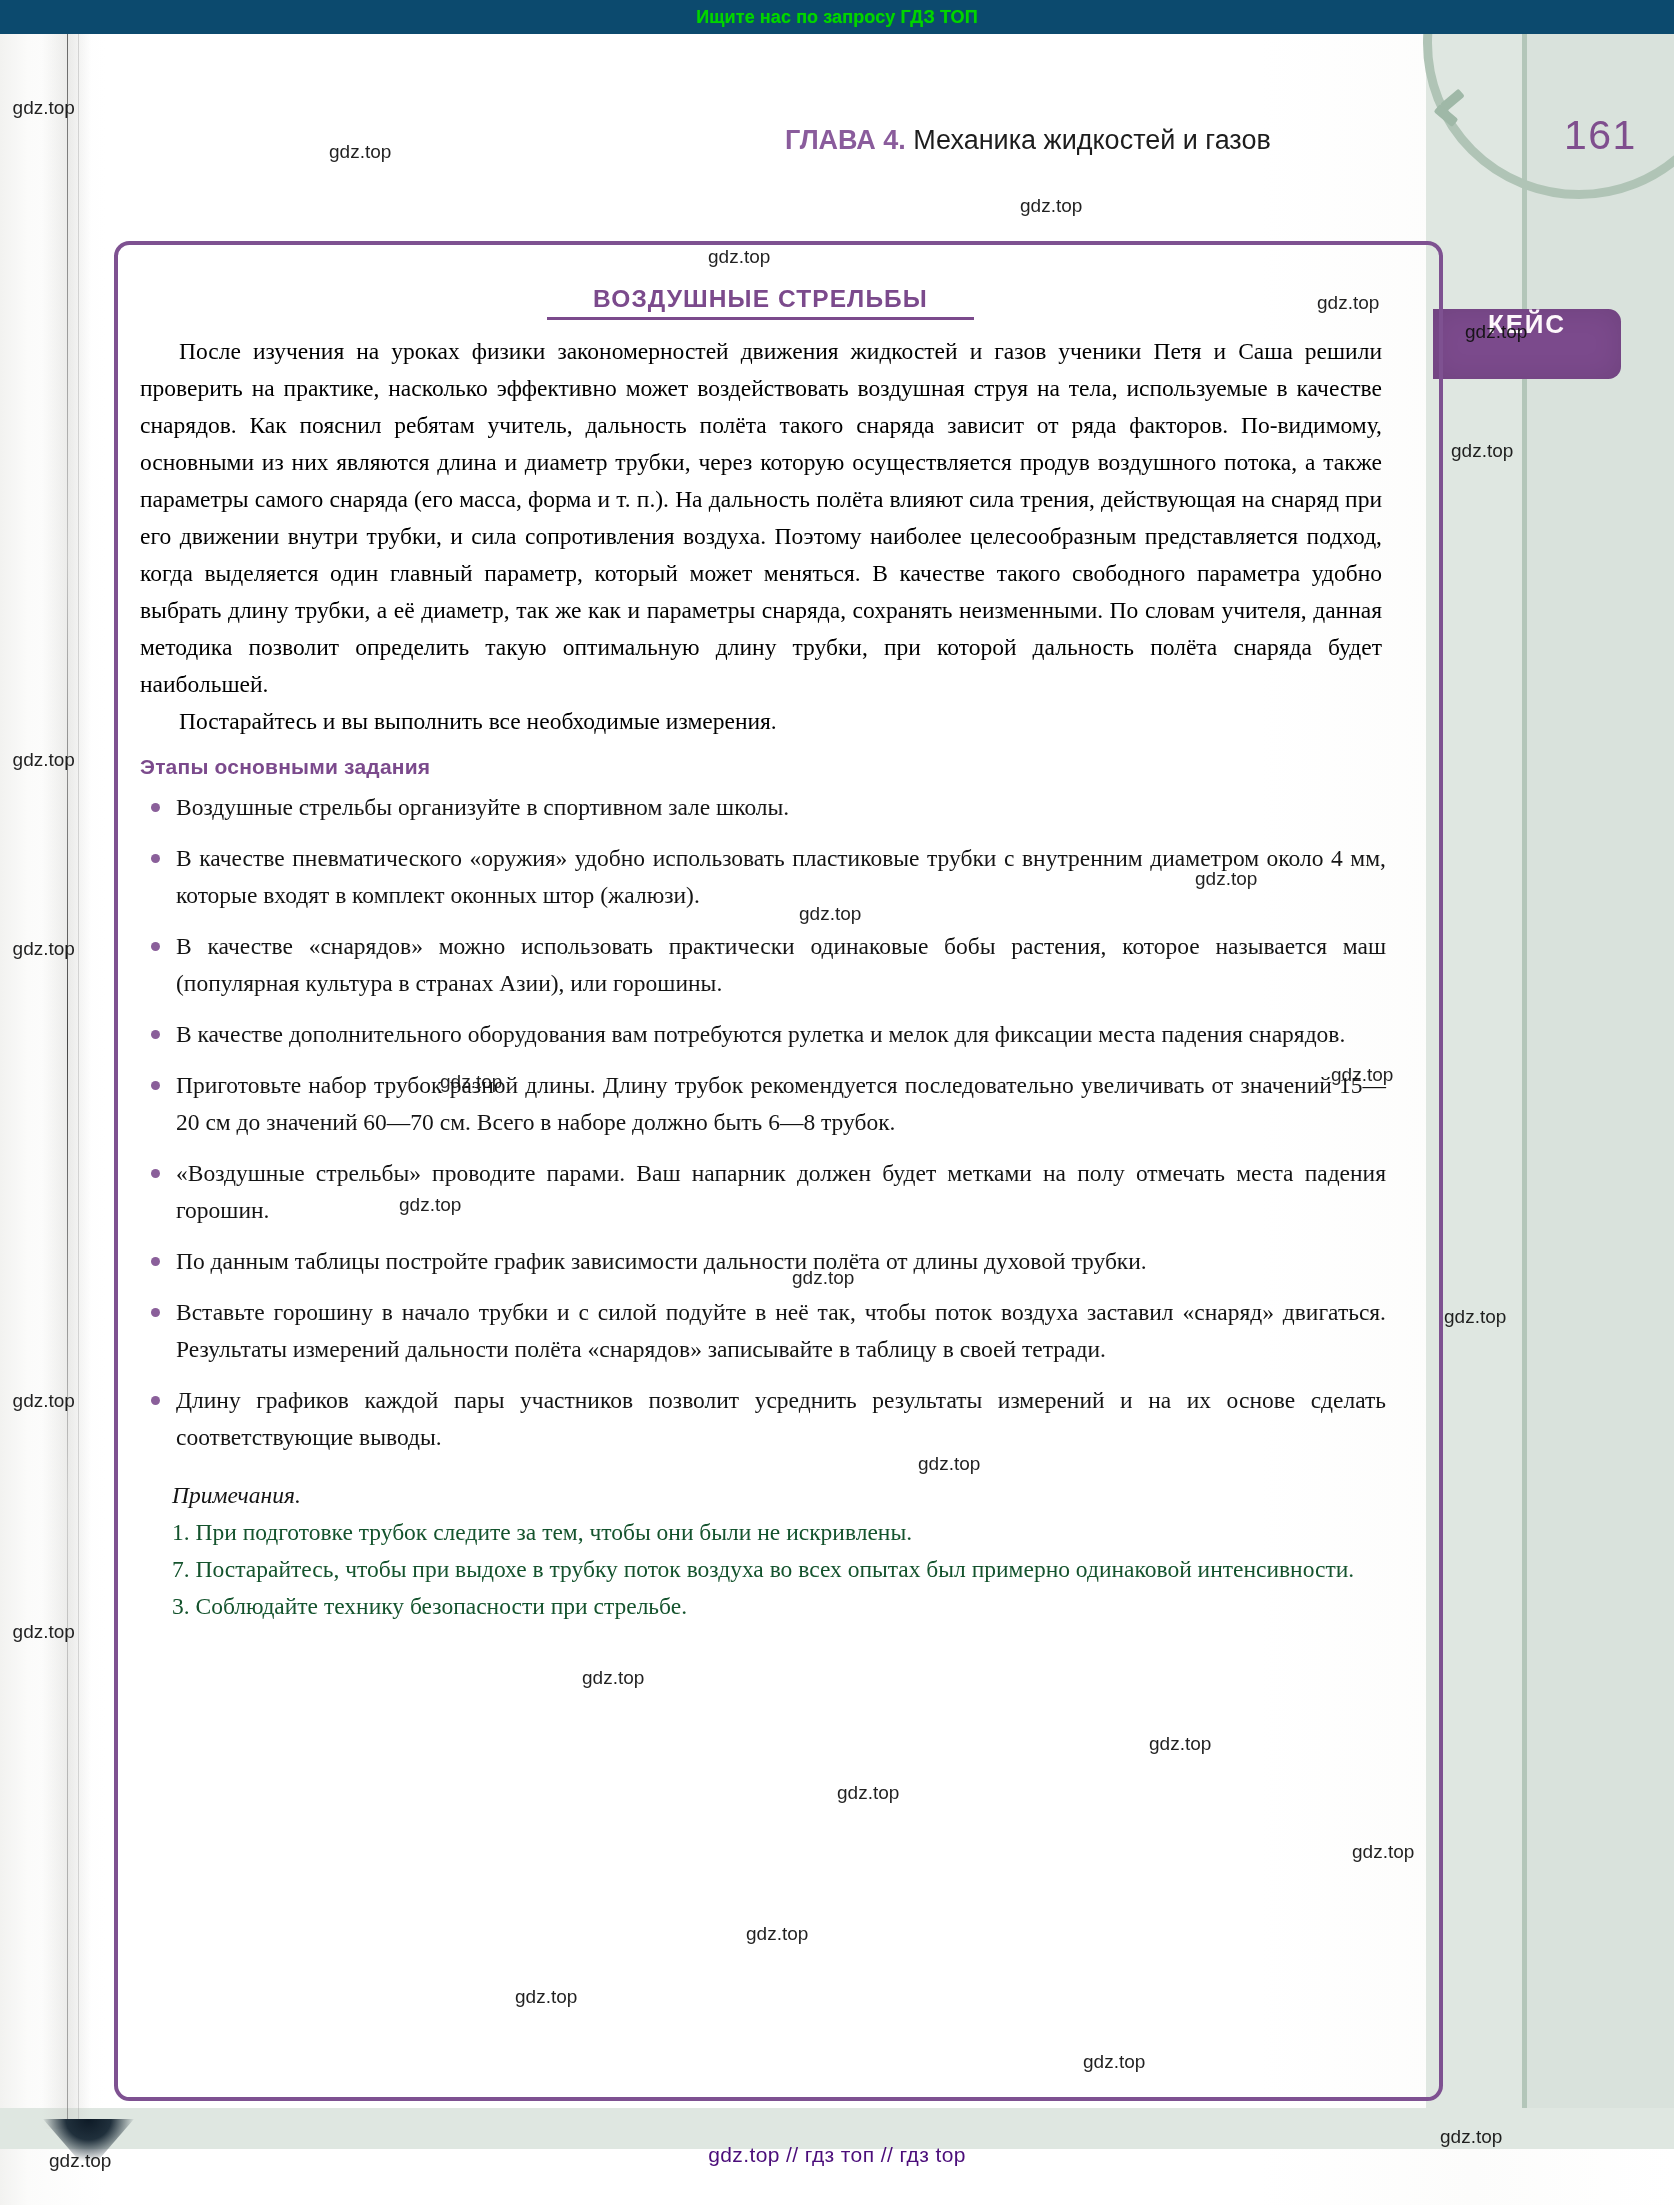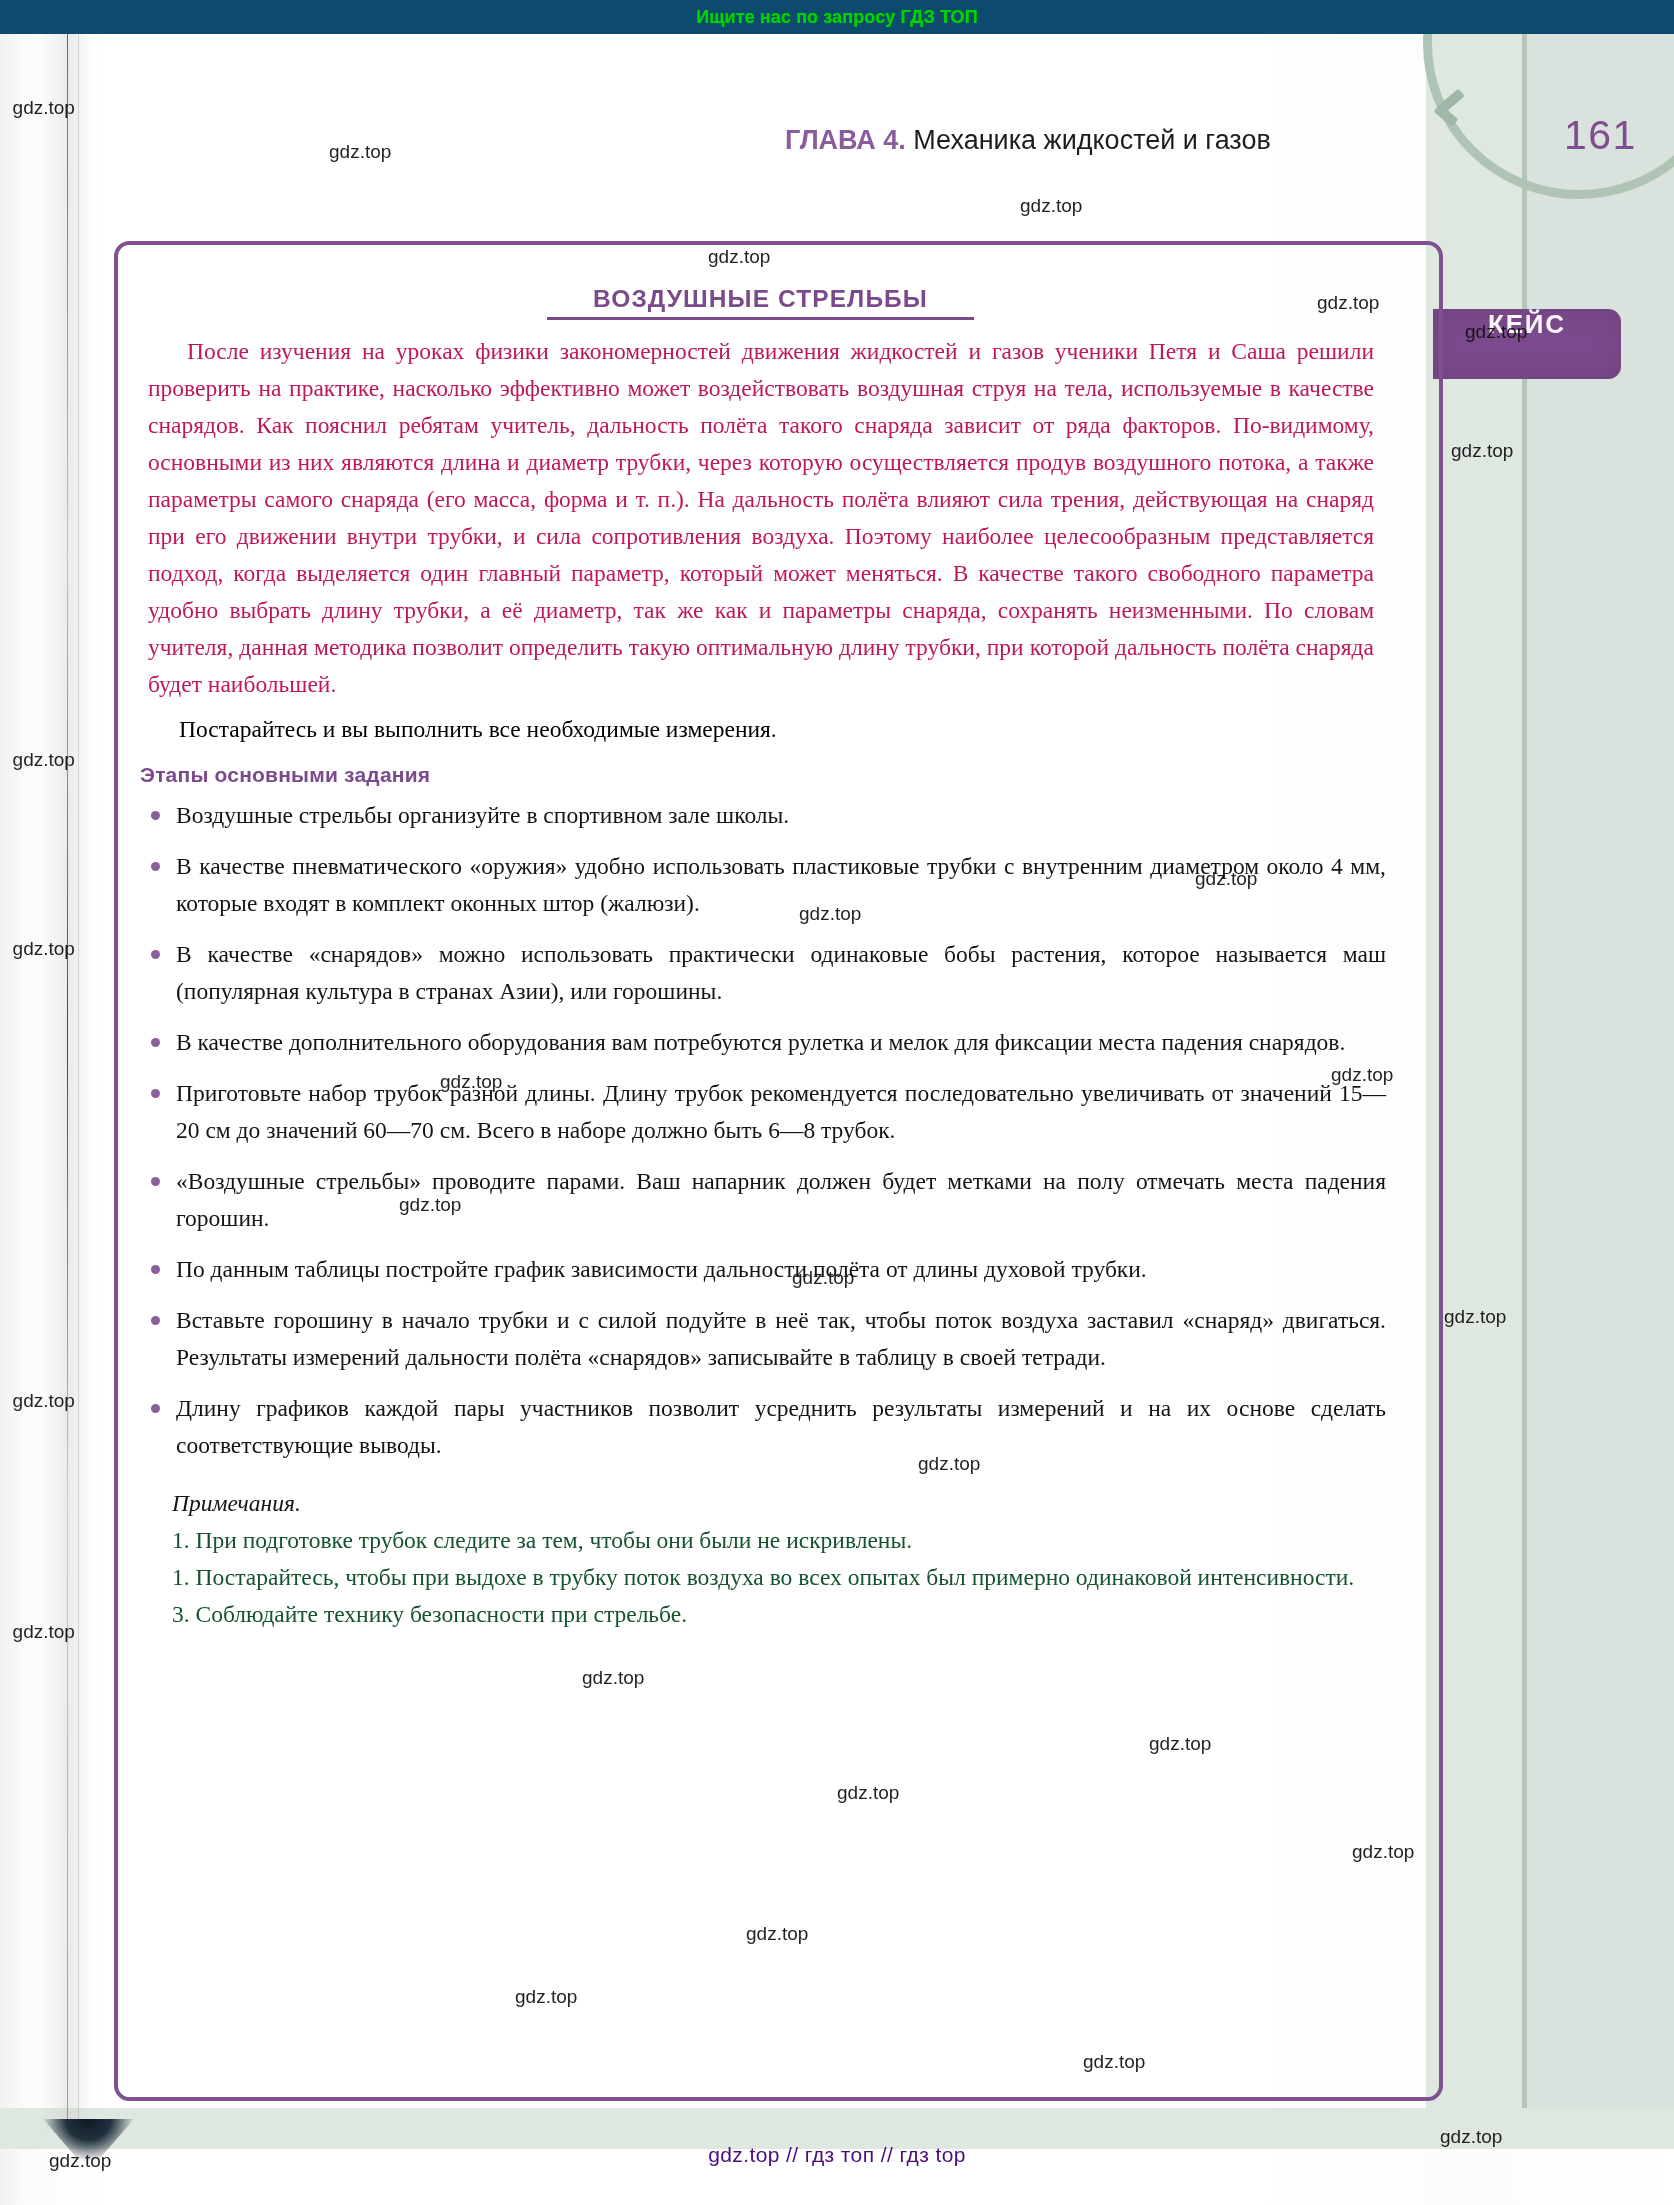--- a/index.html
+++ b/index.html
@@ -156,26 +156,26 @@
     margin-right:auto;margin-left:auto;
     position:relative;left:-20.3px;
   }
 
   
   .body-col{
     margin:12.6px 0 0 0;
     width:1242px;
   }
   p.intro{
-    margin:8px;
+    margin:0;
     text-align:justify;
     text-indent:39px;
     font-size:23.5px;
     line-height:37px;
-    color:#be185d;
+    color:#000000;
     font-family:"Liberation Serif", serif;
     hyphens:manual;
   }
   p.intro2{
     margin:0;
     text-align:left;
     text-indent:39px;
     font-size:23.5px;
     line-height:37px;
     color:#000000;
@@ -305,21 +305,21 @@
         <li><span class="dot"></span><span>Приготовьте набор трубок разной длины. Длину трубок рекомендуется последовательно увеличивать от значений 15—20 см до значений 60—70 см. Всего в наборе должно быть 6—8 трубок.</span></li>
         <li><span class="dot"></span><span>«Воздушные стрельбы» проводите парами. Ваш напарник должен будет метками на полу отмечать места падения горошин.</span></li>
         <li><span class="dot"></span><span>По данным таблицы постройте график зависимости дальности полёта от длины духовой трубки.</span></li>
         <li><span class="dot"></span><span>Вставьте горошину в начало трубки и с силой подуйте в неё так, чтобы поток воздуха заставил «снаряд» двигаться. Результаты измерений дальности полёта «снарядов» записывайте в таблицу в своей тетради.</span></li>
         <li><span class="dot"></span><span>Длину графиков каждой пары участников позволит усреднить результаты измерений и на их основе сделать соответствующие выводы.</span></li>
       </ul>
 
       <div class="notes">
         <div class="notes-title">Примечания.</div>
         <div class="note-item">1. При подготовке трубок следите за тем, чтобы они были не искривлены.</div>
-        <div class="note-item">1. Постарайтесь, чтобы при выдохе в трубку поток воздуха во всех опытах был примерно одинаковой интенсивности.</div>
+        <div class="note-item">7. Постарайтесь, чтобы при выдохе в трубку поток воздуха во всех опытах был примерно одинаковой интенсивности.</div>
         <div class="note-item">3. Соблюдайте технику безопасности при стрельбе.</div>
       </div>
     </div>
   </div>
 
   <div id="wm-layer">
       <div class="wm" style="left: 12.6px; top: 63px;">gdz.top</div>
       <div class="wm" style="left: 329px; top: 107px;">gdz.top</div>
       <div class="wm" style="left: 1020px; top: 161px;">gdz.top</div>
       <div class="wm" style="left: 708px; top: 212px;">gdz.top</div>

